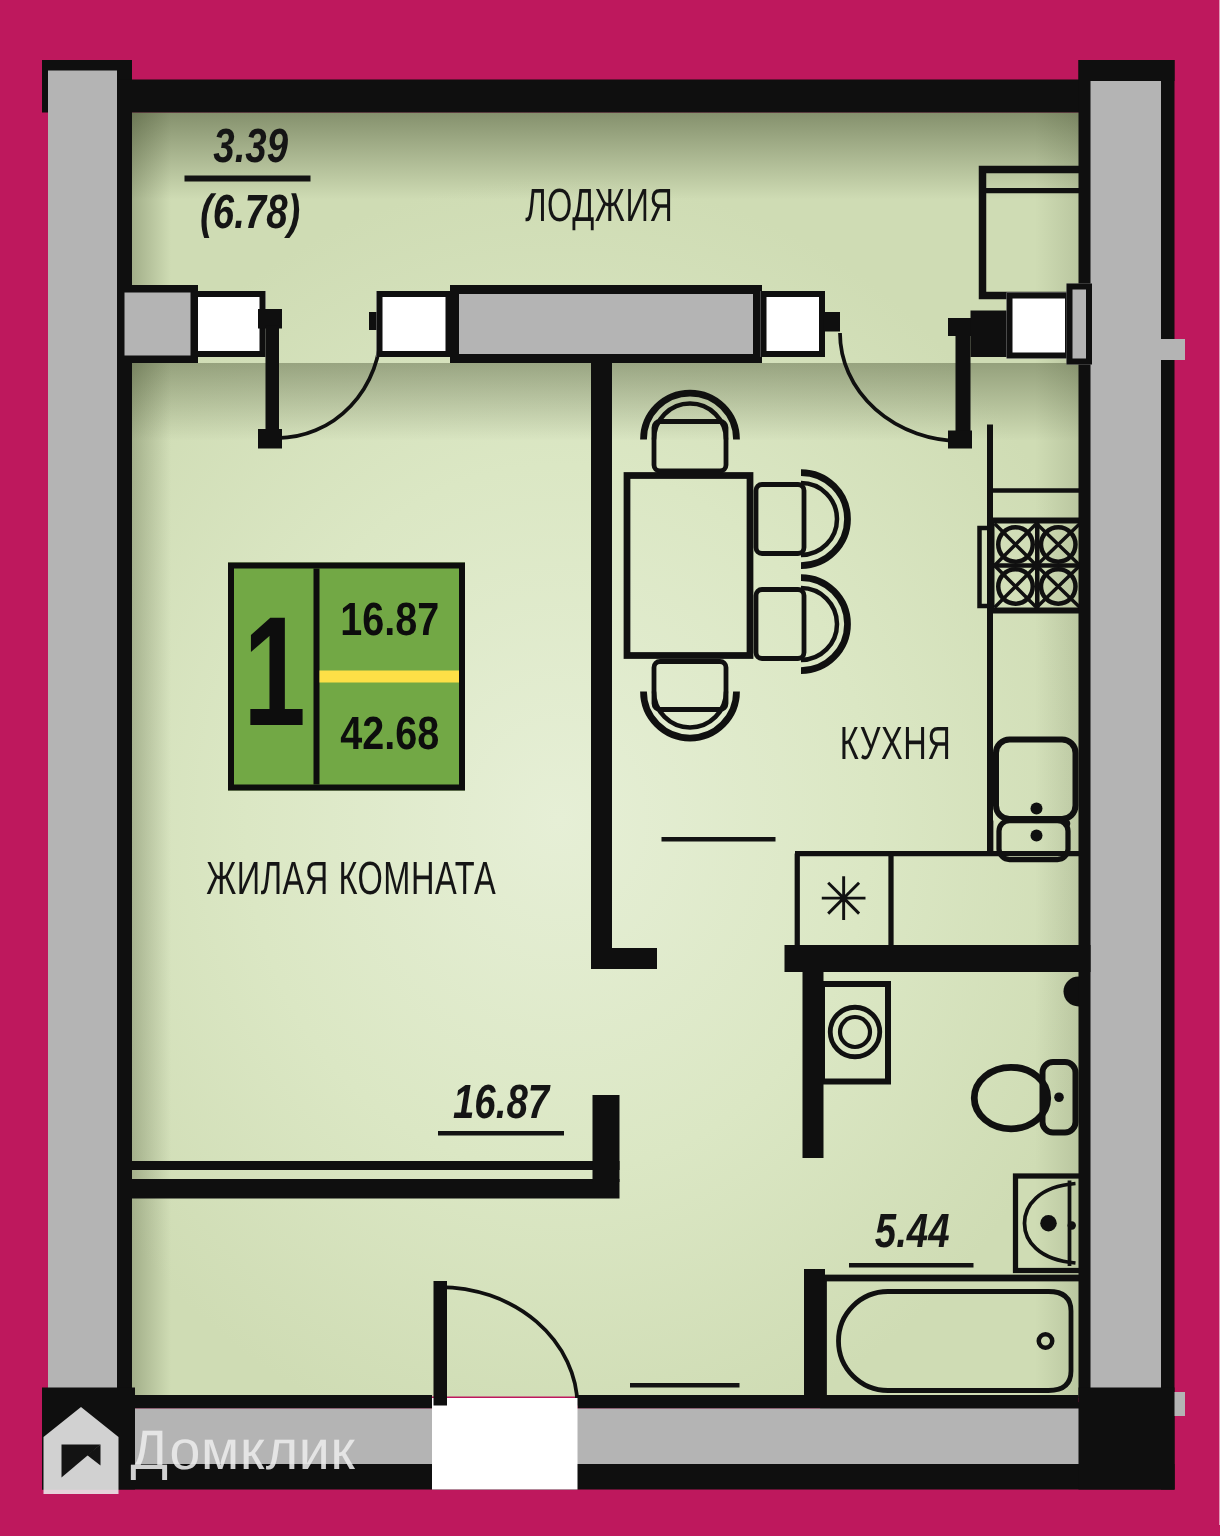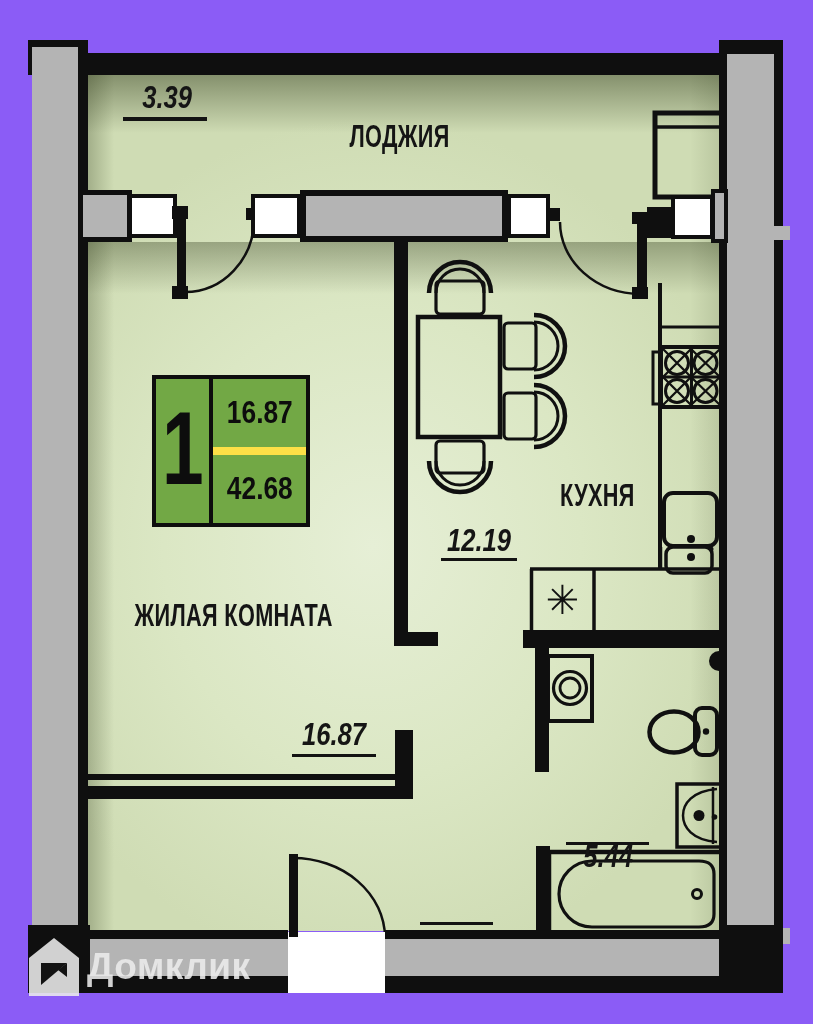--- a/index.html
+++ b/index.html
@@ -1,16 +1,16 @@
 <!DOCTYPE html>
 <html><head>
 <meta charset="utf-8">
 <style>
   html,body{margin:0;padding:0;background:#ffffff;}
-  #page{position:relative;width:813px;height:1024px;background:#8b5cf6;overflow:hidden;
+  #page{position:relative;width:813px;height:1024px;background:#be185d;overflow:hidden;
         font-family:"Liberation Sans",sans-serif;}
   .abs{position:absolute;}
   .blk{position:absolute;background:#0f0f0f;}
   .gry{position:absolute;background:#b4b4b4;}
   .wht{position:absolute;background:#ffffff;}
 
   
   #interior{position:absolute;left:88px;top:75px;width:632px;height:856px;
     background:
       linear-gradient(180deg, rgba(30,40,10,0.42), rgba(30,40,10,0) 58px),
@@ -19,21 +19,21 @@
       radial-gradient(ellipse 60% 50% at 45% 55%, #e6efd6 0%, #dbe7c4 55%, #cfdcb4 100%);}
   #loggia-wall-shadow{position:absolute;left:88px;top:242px;width:632px;height:52px;
       background:linear-gradient(180deg, rgba(30,40,10,0.33), rgba(30,40,10,0));}
 
   
   .win{position:absolute;background:#ffffff;border:4px solid #0f0f0f;box-sizing:border-box;}
   .wallseg{position:absolute;background:#b4b4b4;border:5px solid #0f0f0f;box-sizing:border-box;}
 
   
   .room-label{position:absolute;display:flex;align-items:center;justify-content:center;
-      color:#151515;font-weight:bold;font-size:31px;white-space:nowrap;}
+      color:#151515;font-weight:normal;font-size:31px;white-space:nowrap;}
   .room-label span{display:inline-block;transform:scaleX(0.70);letter-spacing:0.5px;}
   .dim{position:absolute;display:flex;align-items:center;justify-content:center;
       color:#151515;font-style:italic;font-weight:bold;font-size:32px;white-space:nowrap;}
   .dim span{display:inline-block;transform:scaleX(0.80);}
   .dimline{position:absolute;border-top:3px solid #131313;}
 
   
   #card{position:absolute;left:152px;top:375px;width:158px;height:152px;background:#72a845;
       border:4px solid #0d0d0d;box-sizing:border-box;display:flex;}
   #card-left{width:57px;border-right:4px solid #0d0d0d;box-sizing:border-box;display:flex;
@@ -46,21 +46,21 @@
   .card-row + .card-row{border-top:8px solid #fde047;}
 
   
   #utility-mark{position:absolute;left:540px;top:577px;width:45px;height:45px;display:flex;
       align-items:center;justify-content:center;font-size:40px;color:#111;
       font-family:"DejaVu Sans",sans-serif;}
 
   
   #watermark{position:absolute;left:28px;top:936px;height:62px;display:flex;align-items:center;
       gap:7px;opacity:0.88;}
-  #watermark-text{color:#ececec;font-weight:bold;font-size:37px;letter-spacing:0.5px;}
+  #watermark-text{color:#ececec;font-weight:normal;font-size:37px;letter-spacing:0.5px;}
   svg{display:block;}
   #furniture{position:absolute;left:0;top:0;}
 </style>
 </head>
 <body>
 
 <div id="page">
 
   <div id="interior"></div>
   <div id="loggia-wall-shadow"></div>
@@ -202,47 +202,47 @@
   <div class="blk" style="left:395px;top:730px;width:18px;height:58px;"></div>
   <div class="blk" style="left:523px;top:630px;width:204px;height:18px;"></div>
   <div class="blk" style="left:535px;top:648px;width:14px;height:124px;"></div>
   <div class="blk" style="left:536px;top:846px;width:14px;height:92px;"></div>
   <div class="blk" style="left:289px;top:854px;width:9px;height:83px;"></div>
 
   <div class="dim" style="left:117px;top:79px;width:100px;height:36px;">
     <span>3.39</span>
     </div>
   <div class="dimline" style="left:123px;top:117px;width:84px;border-top-width:4px;"></div>
+  <div class="dim" style="left:117px;top:123px;width:100px;height:36px;">
+    <span>(6.78)</span>
+    </div>
 
   <div class="room-label" style="left:300px;top:118px;width:200px;height:38px;">
     <span>ЛОДЖИЯ</span>
     </div>
 
-  <div class="room-label" style="left:109px;top:598px;width:250px;height:36px;">
+  <div class="room-label" style="left:109px;top:568px;width:250px;height:36px;">
     <span>ЖИЛАЯ КОМНАТА</span>
     </div>
 
   <div class="room-label" style="left:522px;top:478px;width:150px;height:36px;">
     <span>КУХНЯ</span>
     </div>
 
 
-  <div class="dim" style="left:429px;top:523px;width:100px;height:34px;">
-    <span>12.19</span>
-    </div>
   <div class="dimline" style="left:441px;top:558px;width:76px;"></div>
 
   <div class="dim" style="left:284px;top:717px;width:100px;height:34px;">
     <span>16.87</span>
     </div>
   <div class="dimline" style="left:292px;top:754px;width:84px;"></div>
 
   <div class="dimline" style="left:420px;top:922px;width:73px;"></div>
 
-  <div class="dim" style="left:558px;top:803px;width:100px;height:34px;margin-top:36px;">
+  <div class="dim" style="left:558px;top:803px;width:100px;height:34px;">
     <span>5.44</span>
     </div>
   <div class="dimline" style="left:566px;top:842px;width:83px;"></div>
 
   <div id="utility-mark">
     <span>✳</span>
     </div>
 
   <div id="card">
     <div id="card-left">

